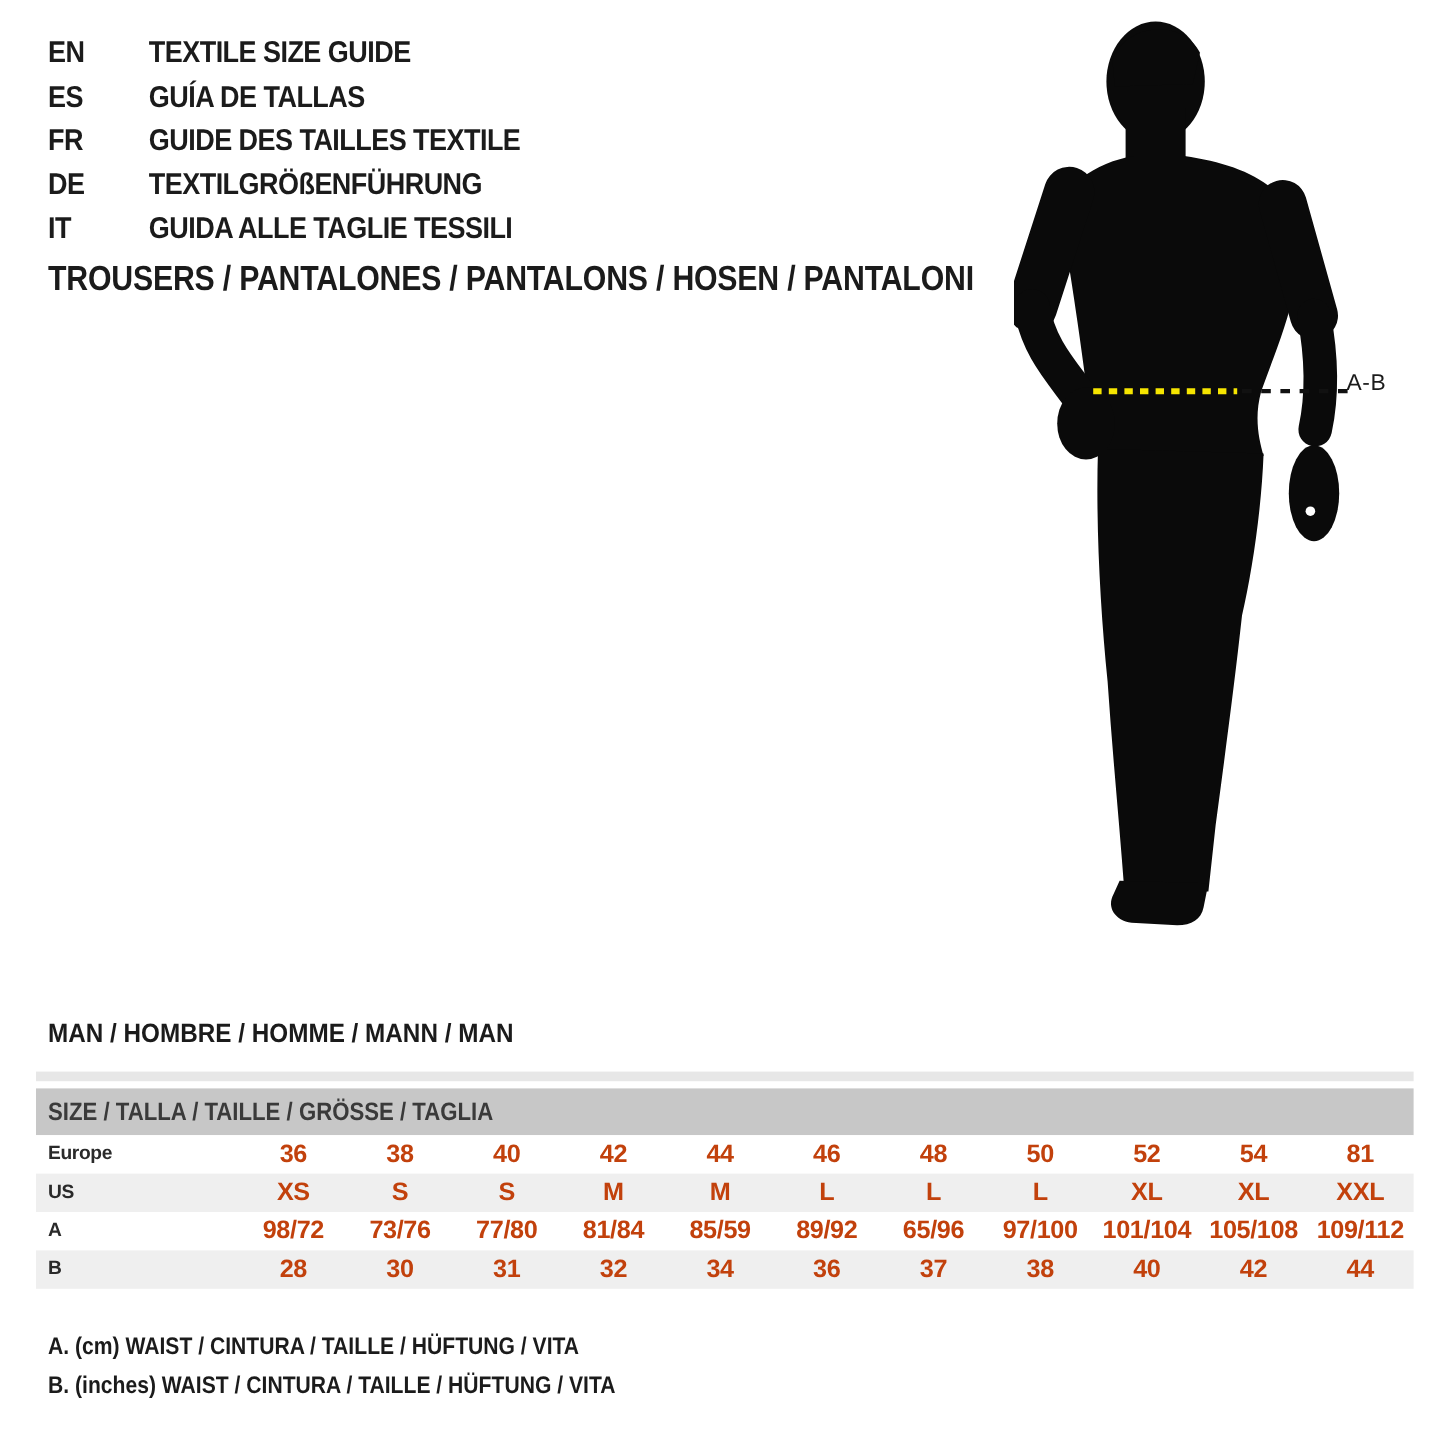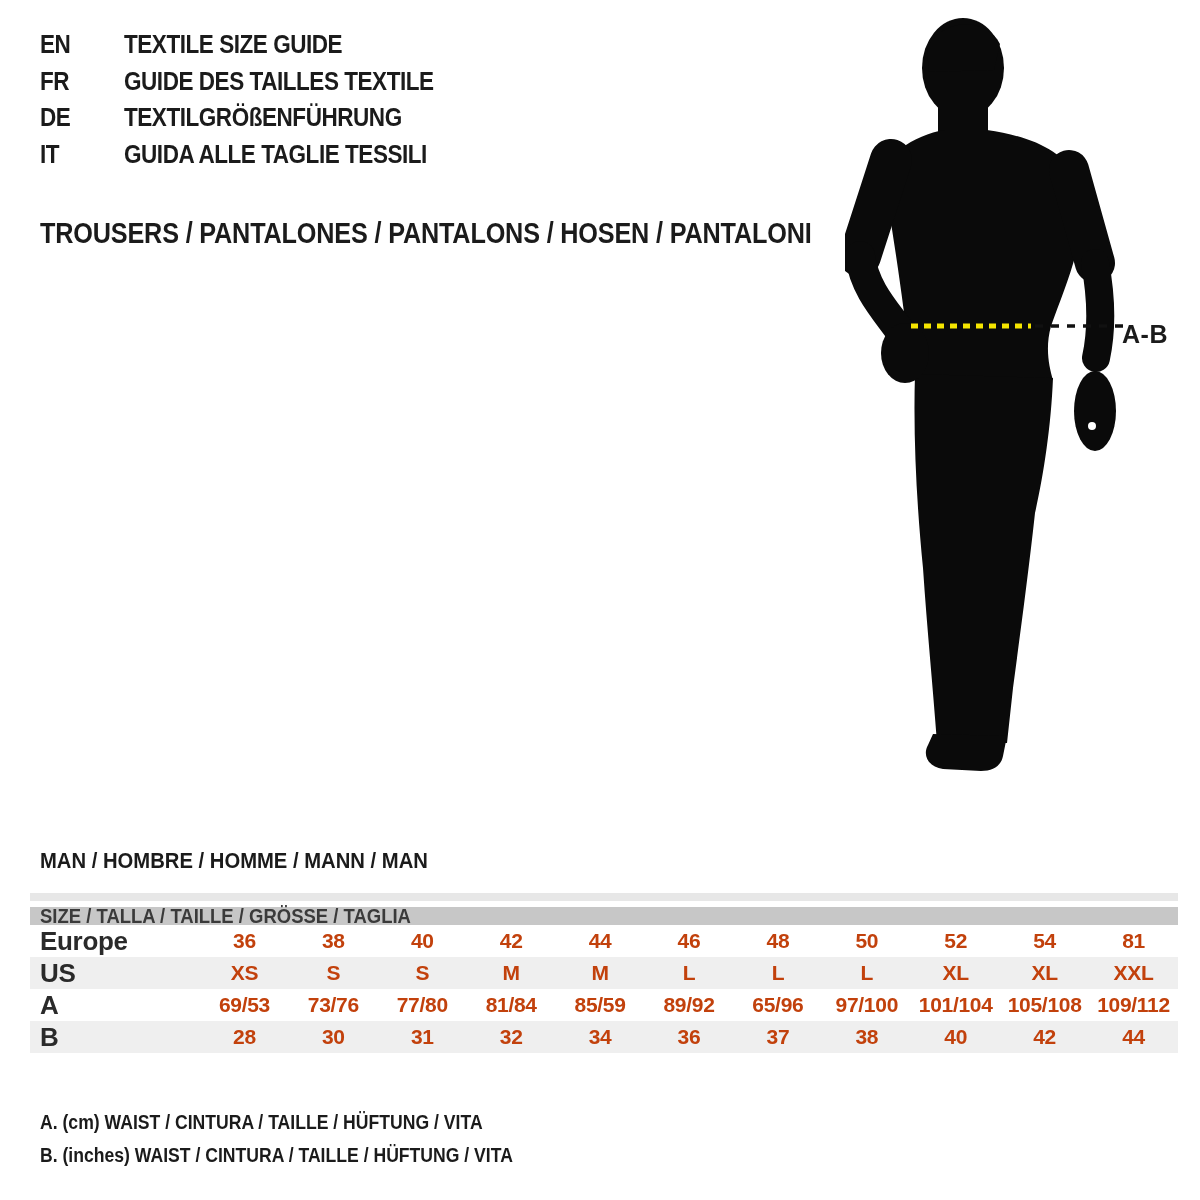--- a/index.html
+++ b/index.html
@@ -15,47 +15,51 @@
 
   
   .product-heading{position:absolute;left:40px;top:217px;font-size:29px;font-weight:bold;white-space:nowrap;
     transform:scaleX(.87);transform-origin:left top;letter-spacing:-0.2px;}
   .section-heading{position:absolute;left:40px;top:848px;font-size:22px;font-weight:bold;white-space:nowrap;
     transform:scaleX(.92);transform-origin:left top;}
 
   
   .figure{position:absolute;left:845px;top:8px;width:300px;height:780px;}
   .figure svg{display:block;width:300px;height:780px;}
-  .ab-label{position:absolute;left:1122px;top:320px;font-size:25px;font-weight:bold;letter-spacing:0.5px;}
+  .ab-label{position:absolute;left:1122px;top:309px;font-size:19px;font-weight:normal;letter-spacing:0.5px;}
 
   
   .pre-table-strip{position:absolute;left:30px;top:893px;width:1148px;height:8px;background:#e7e7e7;}
   .size-table{position:absolute;left:30px;top:907px;width:1148px;}
-  .thead{height:18px;background:#c7c7c7;display:flex;align-items:center;}
+  .thead{height:39px;background:#c7c7c7;display:flex;align-items:center;}
   .thead-text{margin-left:10px;font-size:21px;font-weight:bold;color:#3a3a3a;white-space:nowrap;
     transform:scaleX(.88);transform-origin:left center;}
   .trow{display:flex;align-items:center;height:32px;background:#ffffff;}
   .trow.alt{background:#efefef;}
-  .tlabel{flex:0 0 160px;padding-left:10px;font-size:26px;font-weight:bold;color:#2a2a2a;letter-spacing:-0.3px;}
+  .tlabel{flex:0 0 160px;padding-left:10px;font-size:16px;font-weight:bold;color:#2a2a2a;letter-spacing:-0.3px;}
   .tcell{flex:1;text-align:center;font-size:21px;font-weight:bold;color:#c2410c;letter-spacing:-0.3px;}
 
   
   .notes{position:absolute;left:40px;top:1106px;}
   .note-line{font-size:20px;font-weight:bold;line-height:33px;white-space:nowrap;
     transform:scaleX(.88);transform-origin:left top;}
 </style>
 </head>
 <body>
 
 <div class="canvas">
 
   <div class="lang-block">
     <div class="lang-row">
       <span class="lang-code">EN</span>
       <span class="lang-label">TEXTILE SIZE GUIDE</span>
+    </div>
+    <div class="lang-row">
+      <span class="lang-code">ES</span>
+      <span class="lang-label">GUÍA DE TALLAS</span>
     </div>
     <div class="lang-row">
       <span class="lang-code">FR</span>
       <span class="lang-label">GUIDE DES TAILLES TEXTILE</span>
     </div>
     <div class="lang-row">
       <span class="lang-code">DE</span>
       <span class="lang-label">TEXTILGRÖßENFÜHRUNG</span>
     </div>
     <div class="lang-row">
@@ -138,21 +142,21 @@
       <div class="tcell">L</div>
       <div class="tcell">L</div>
       <div class="tcell">L</div>
       <div class="tcell">XL</div>
       <div class="tcell">XL</div>
       <div class="tcell">XXL</div>
     </div>
 
     <div class="trow">
       <div class="tlabel">A</div>
-      <div class="tcell">69/53</div>
+      <div class="tcell">98/72</div>
       <div class="tcell">73/76</div>
       <div class="tcell">77/80</div>
       <div class="tcell">81/84</div>
       <div class="tcell">85/59</div>
       <div class="tcell">89/92</div>
       <div class="tcell">65/96</div>
       <div class="tcell">97/100</div>
       <div class="tcell">101/104</div>
       <div class="tcell">105/108</div>
       <div class="tcell">109/112</div>

